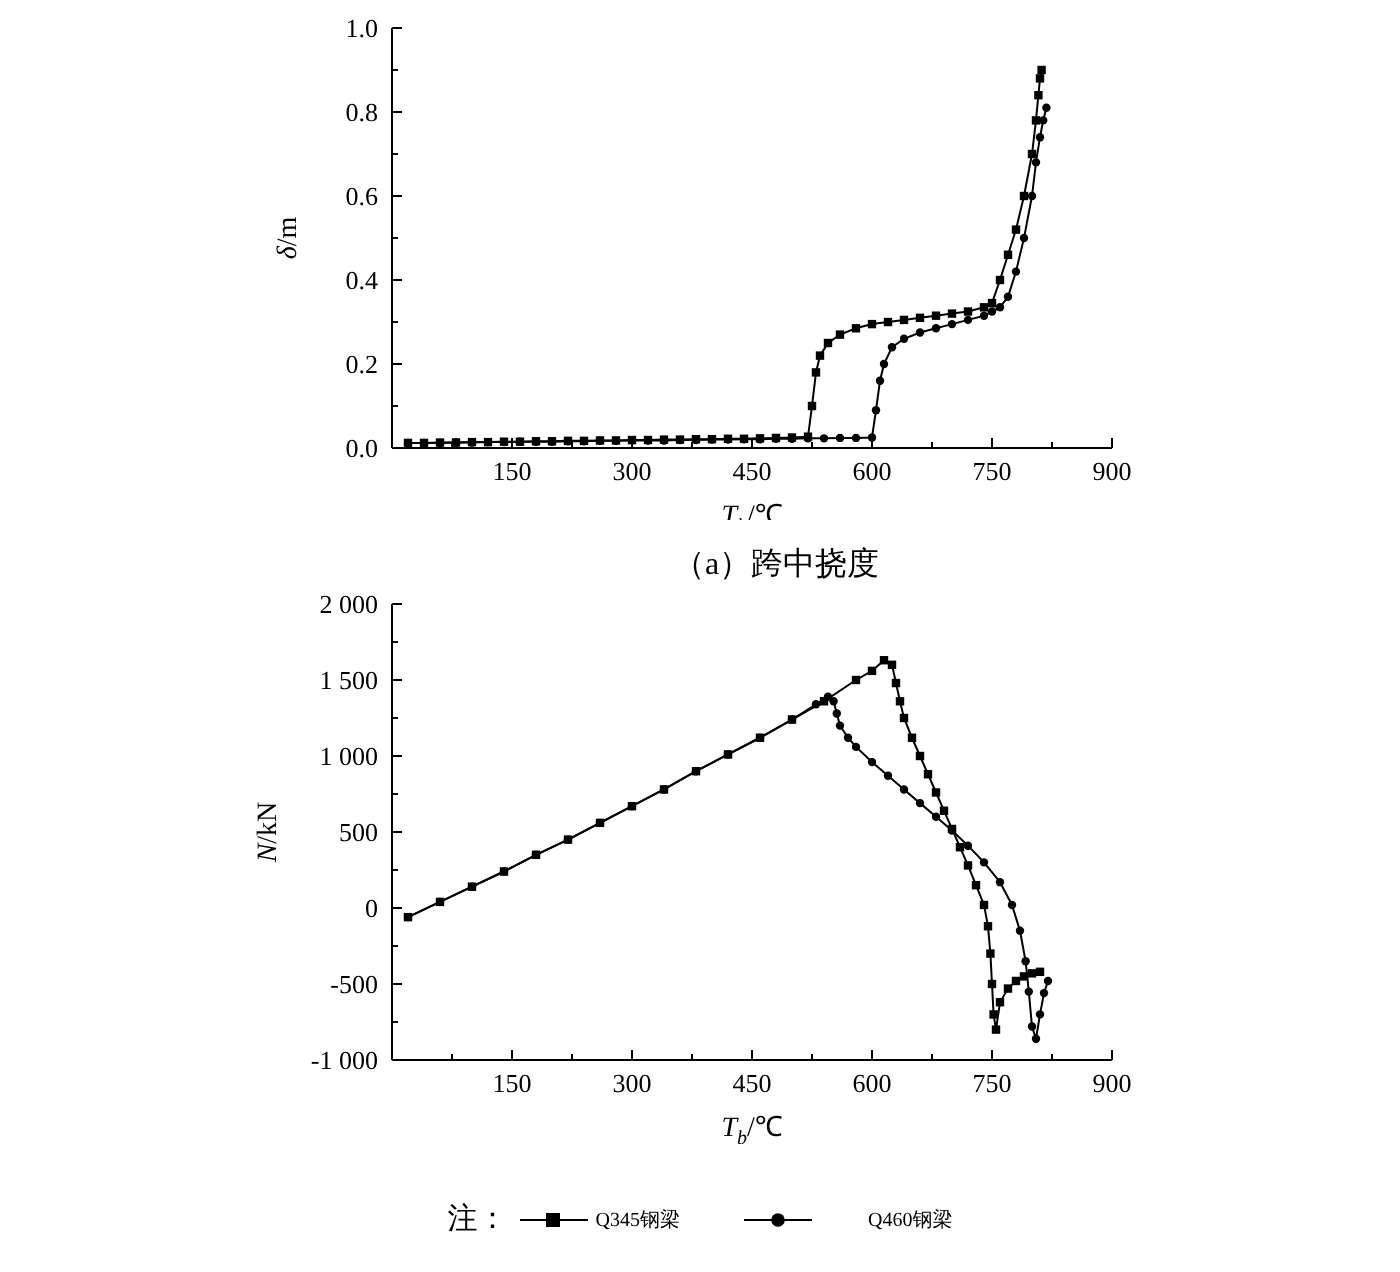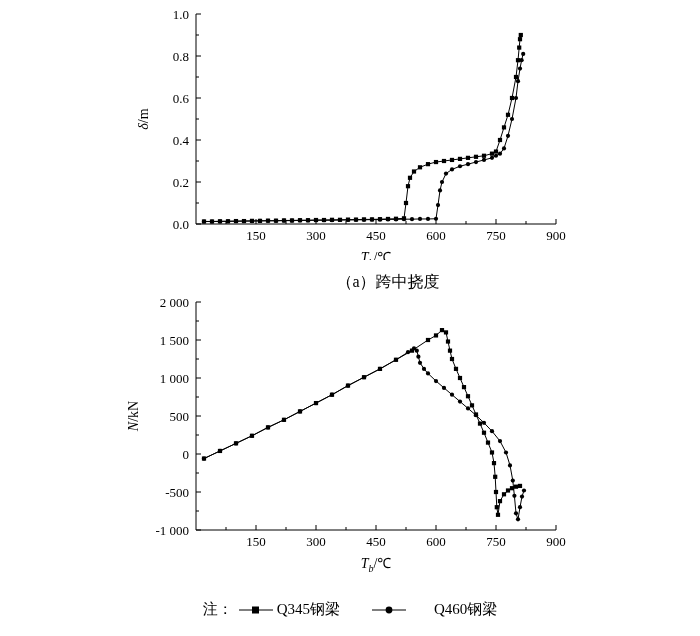--- a/index.html
+++ b/index.html
@@ -54,21 +54,21 @@
     gap: 6px;
   }
   .legend-label { font-family: "Liberation Serif", serif; }
   .legend-item {
     display: flex;
     align-items: center;
     gap: 4px;
   }
   .legend-item + .legend-item { margin-left: 26px; gap: 28px; }
   .legend-sample { display: block; }
-  .legend-text { font-family: "Liberation Serif", serif; font-size: 15px; }
+  .legend-text { font-family: "Liberation Serif", serif; font-size: 10px; }
 
   text.axis-num {
     font-family: "Liberation Serif", serif;
     font-size: 13px;
     fill: #000;
   }
   text.axis-title {
     font-family: "Liberation Serif", serif;
     font-size: 14px;
     fill: #000;

